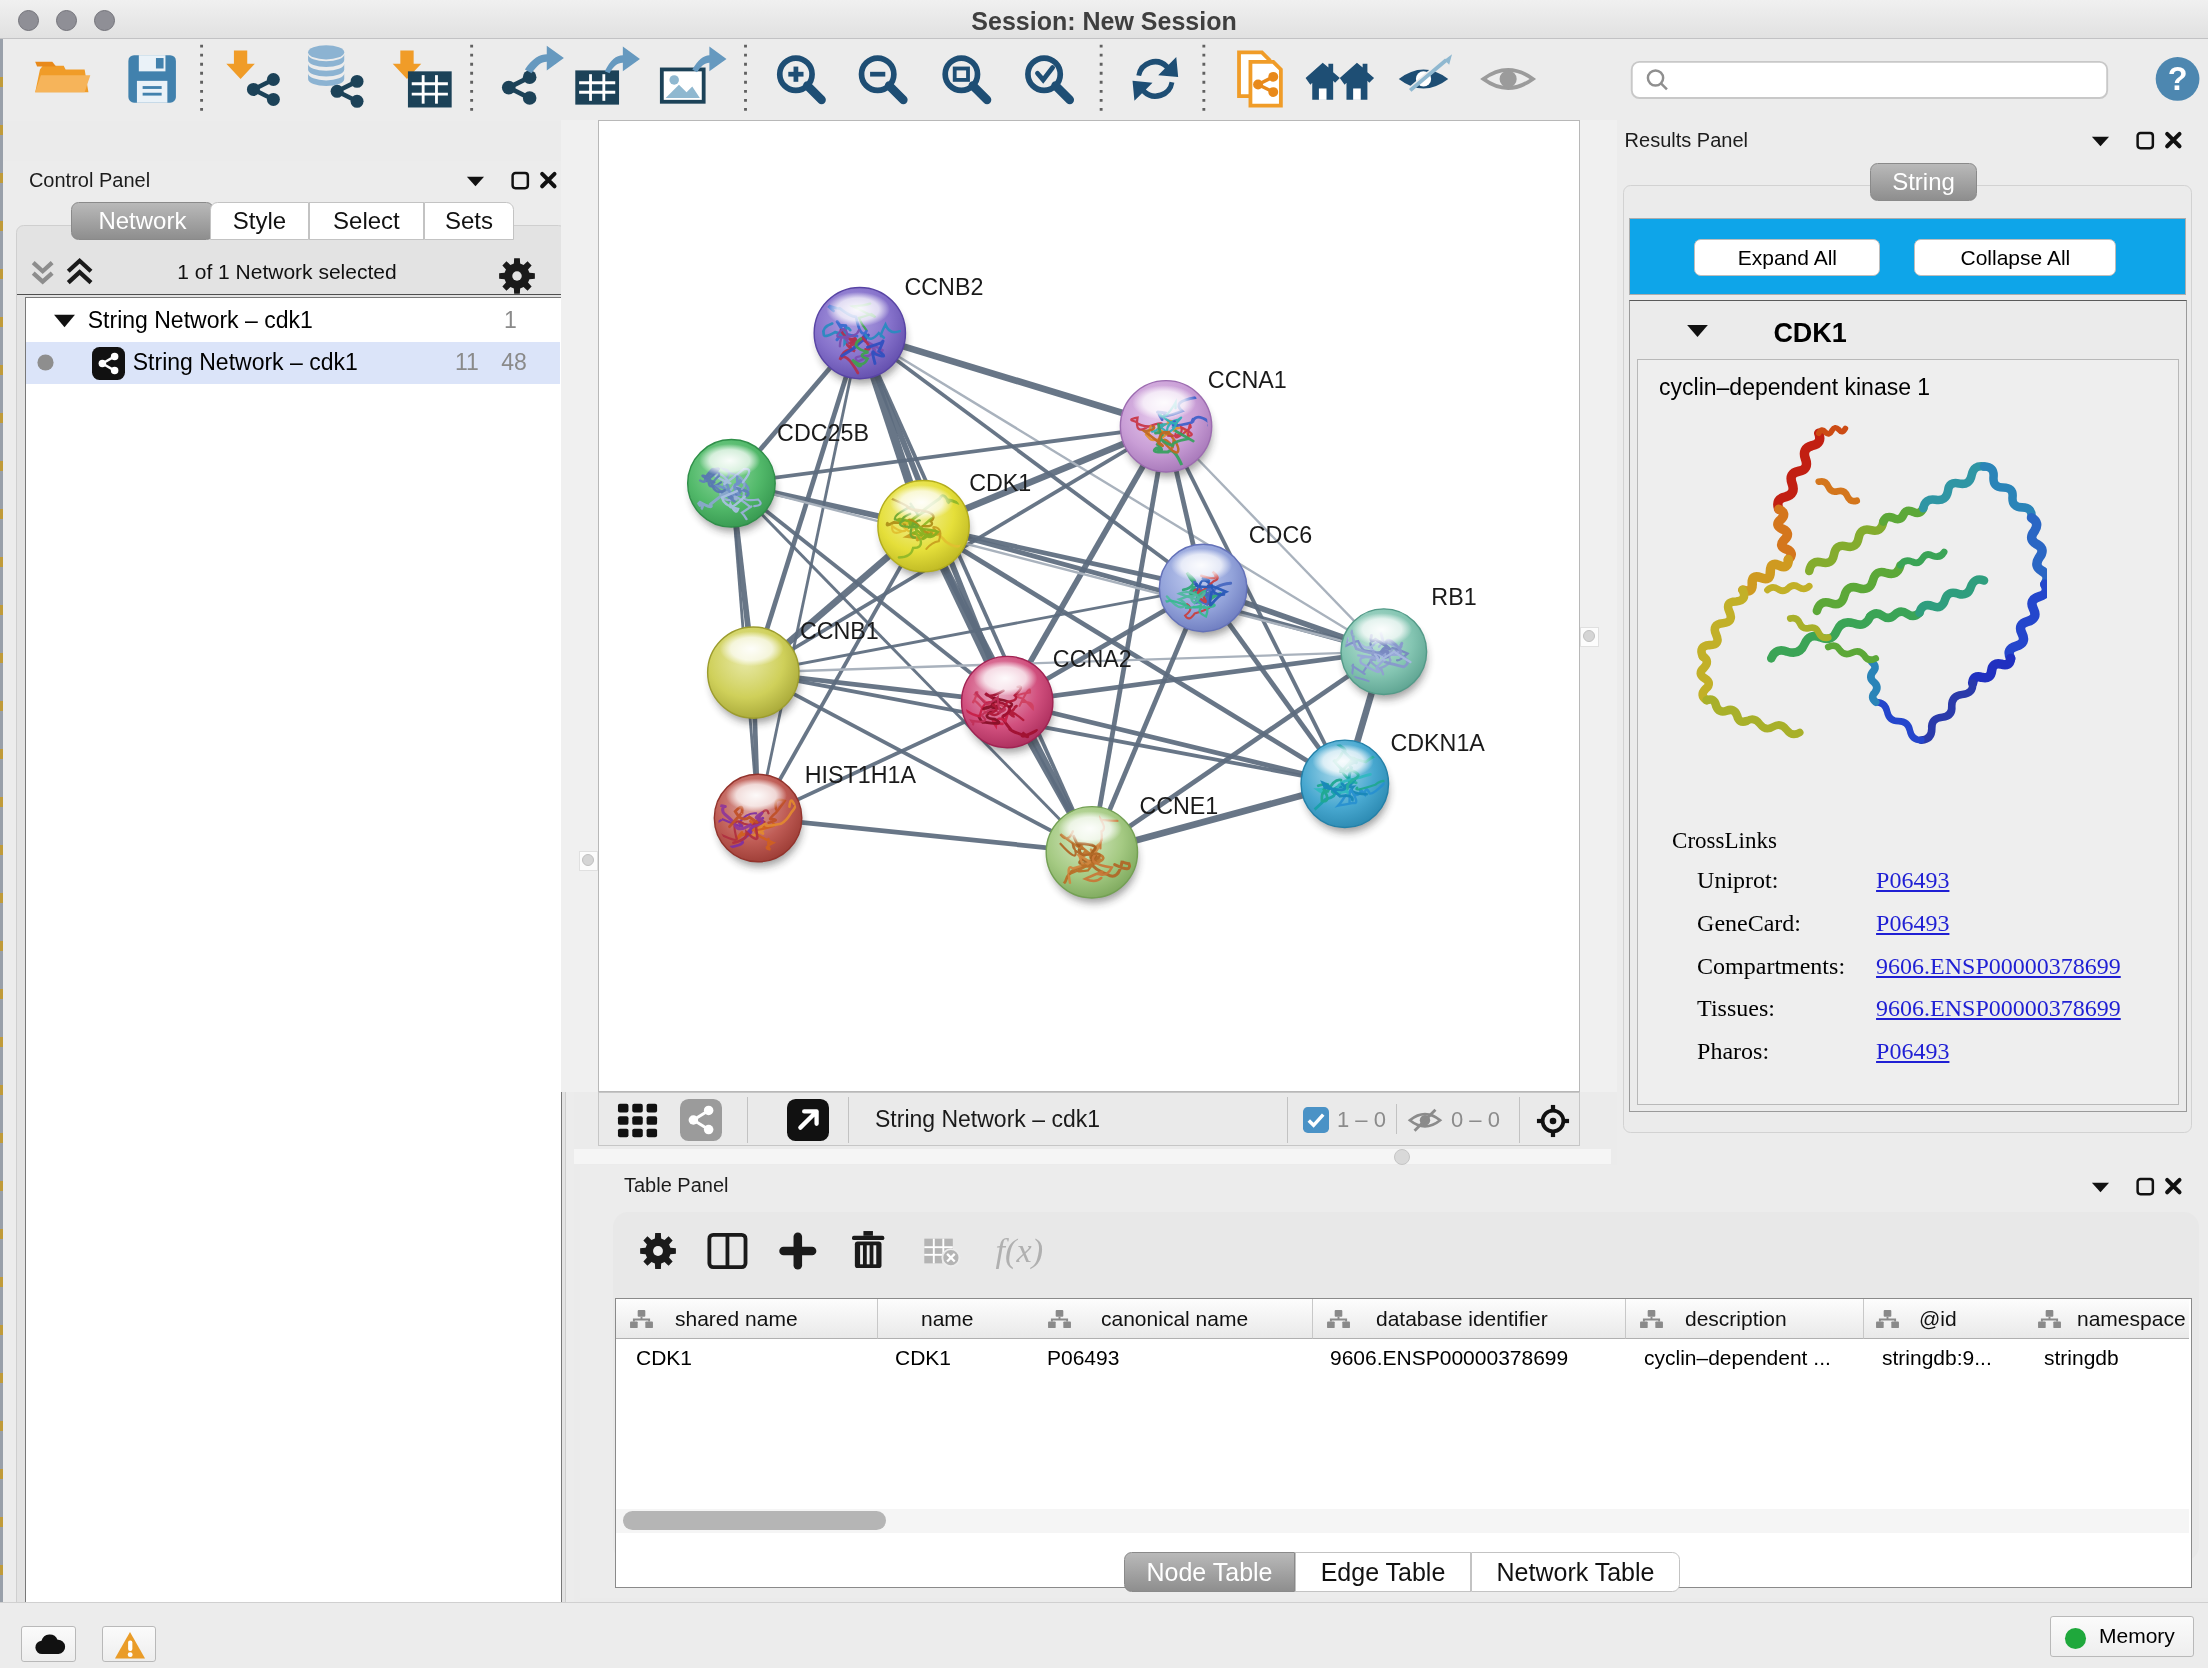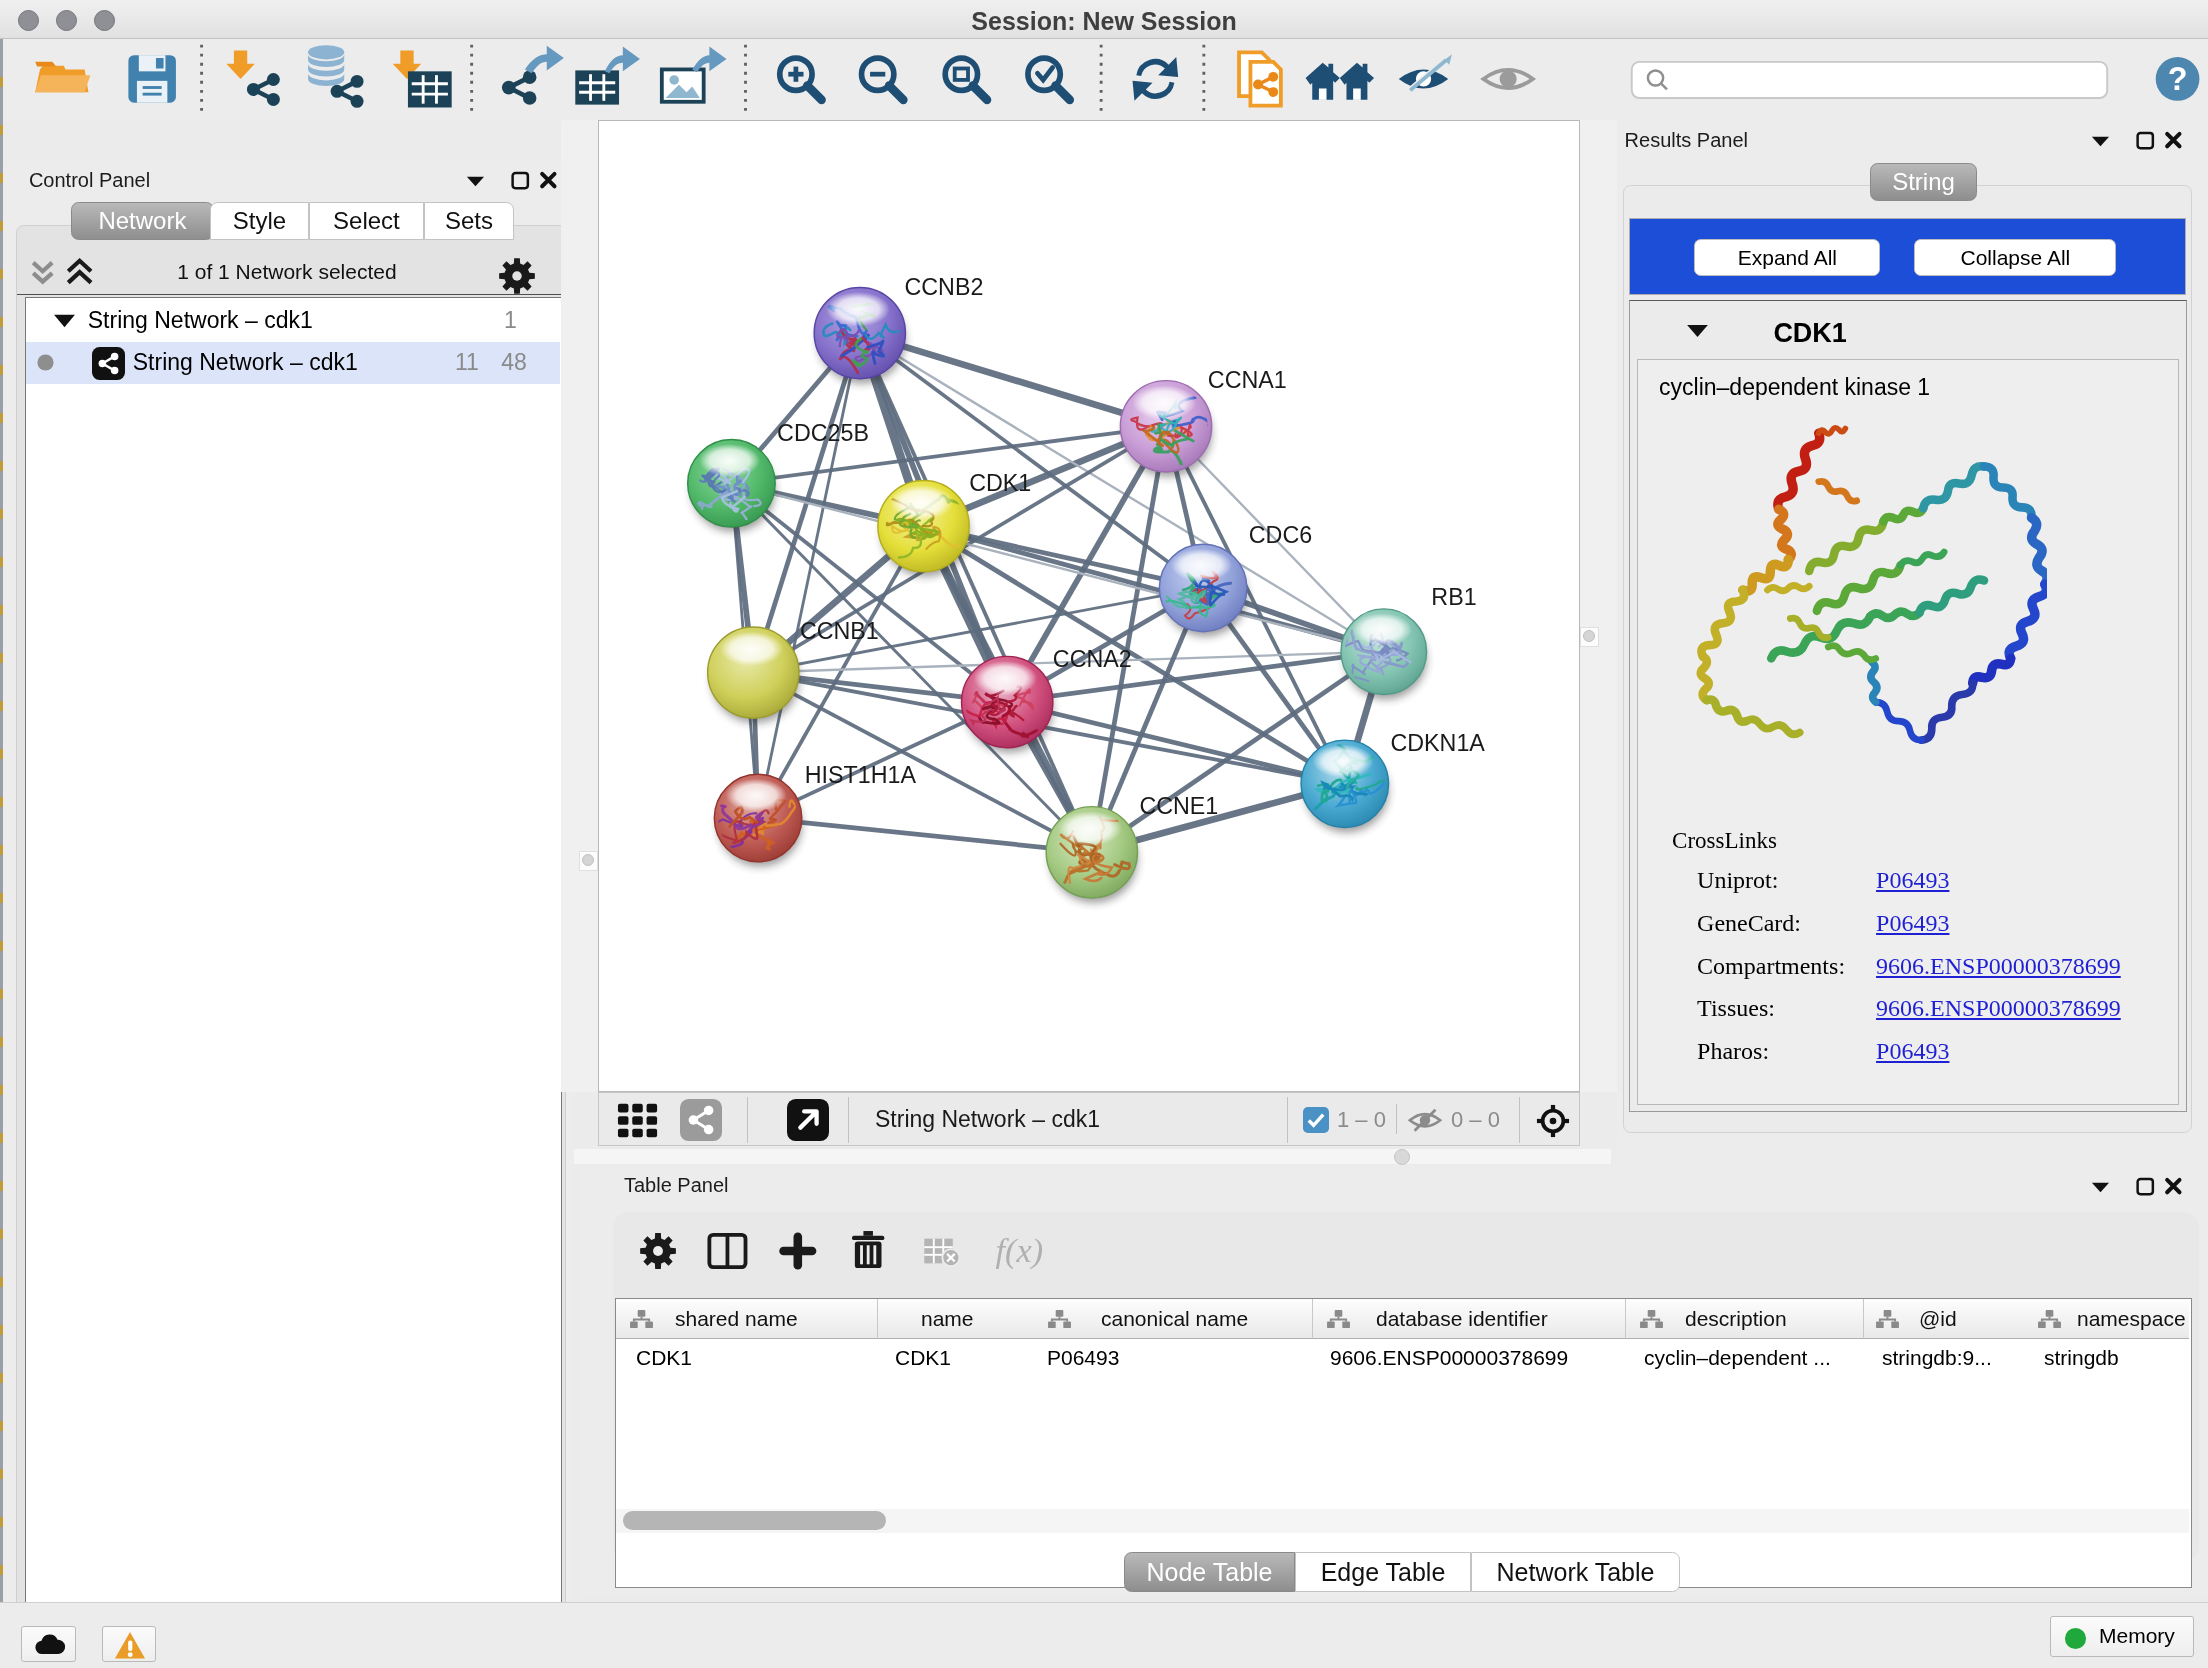--- a/index.html
+++ b/index.html
@@ -43,21 +43,21 @@
   background:#ffffff; border:1px solid #b8b8b8; }
 #netbar { position:absolute; left:598px; top:1092px; width:982px; height:54px;
   background:#eaeaea; border:1px solid #c6c6c6; }
 .nbsep { position:absolute; top:3.8px; height:46px; width:0; border-left:1px solid #c2c2c2; }
 
 
 #rpanel { position:absolute; left:1617px; top:121px; width:592px; height:1044px; background:#ececec; }
 #rp-pane { position:absolute; left:5.7px; top:64px; width:569px; height:948px;
   background:#ebebeb; border:1px solid #d2d2d2; border-radius:7.6px; }
 #rp-expbox { position:absolute; left:5.7px; top:32px; width:557px; height:77px;
-  border:1.9px solid #adadad; background:#1d4ed8;padding-left:8px; }
+  border:1.9px solid #adadad; background:#0ea5e9;padding-left:8px; }
 .rbtn { position:absolute; top:20px; height:37px; background:#fff; border:1px solid #bdbdbd;
   border-radius:6.7px; font-size:21px; color:#000; text-align:center; line-height:35px; }
 #rp-cdk { position:absolute; left:5.7px; top:114px; width:558px; height:812px;
   border:1px solid #9a9a9a; border-top:1.9px solid #5a5a5a; background:#ebebeb; }
 #rp-desc { position:absolute; left:6.7px; top:58px; width:542px; height:746px;
   background:#eeeeee; border:1px solid #b8b8b8; }
 .serif { font-family:"Liberation Serif", serif; }
 .xl-label { font-size:24px; color:#000;text-align:right; }
 .xl-link { font-size:24px; color:#1f1fd4; text-decoration:underline; }
 

